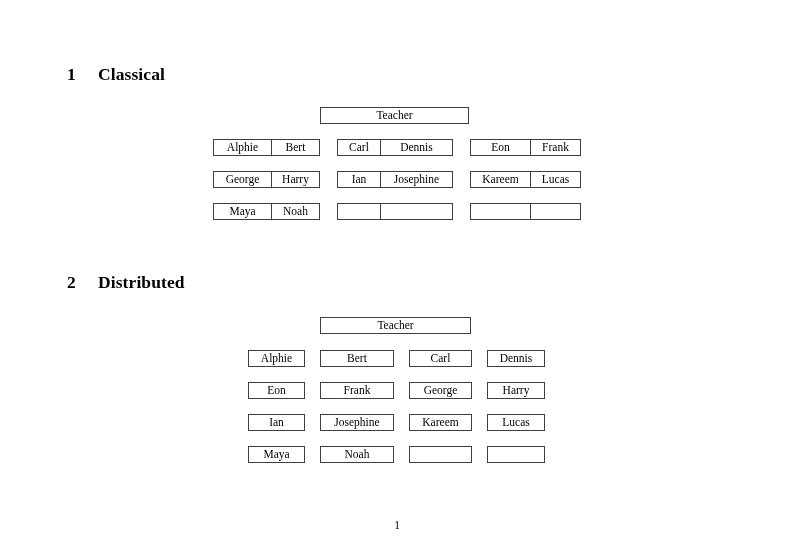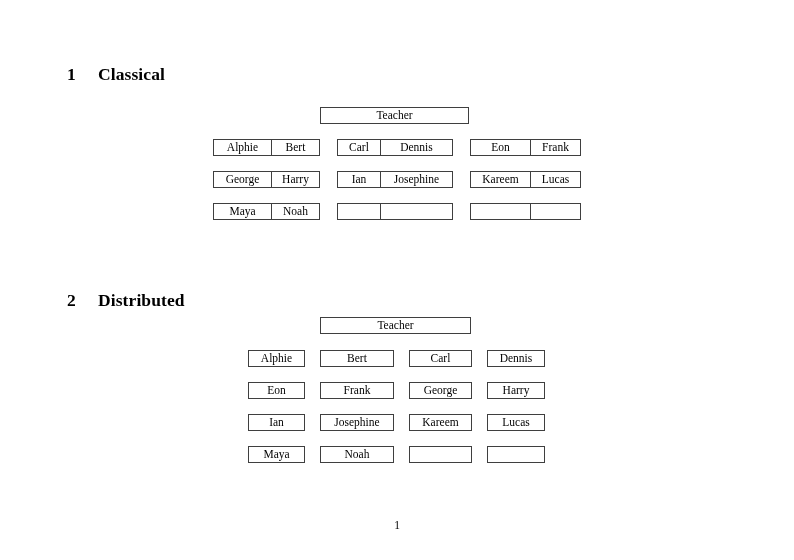--- a/index.html
+++ b/index.html
@@ -32,21 +32,21 @@
   }
   .section-heading .sec-num {
     display: inline-block;
     width: 31px;
   }
   .section-heading .sec-title {
     display: inline-block;
   }
 
   #heading-classical   { left: 67px; top: 64px; }
-  #heading-distributed { left: 67px; top: 290px; }
+  #heading-distributed { left: 67px; top: 272px; }
 
   
   .box {
     position: absolute;
     box-sizing: border-box;
     border: 1px solid #3f3f3f;
     background: #ffffff;
     font-size: 11.5px;
     line-height: 1;
     display: flex;

